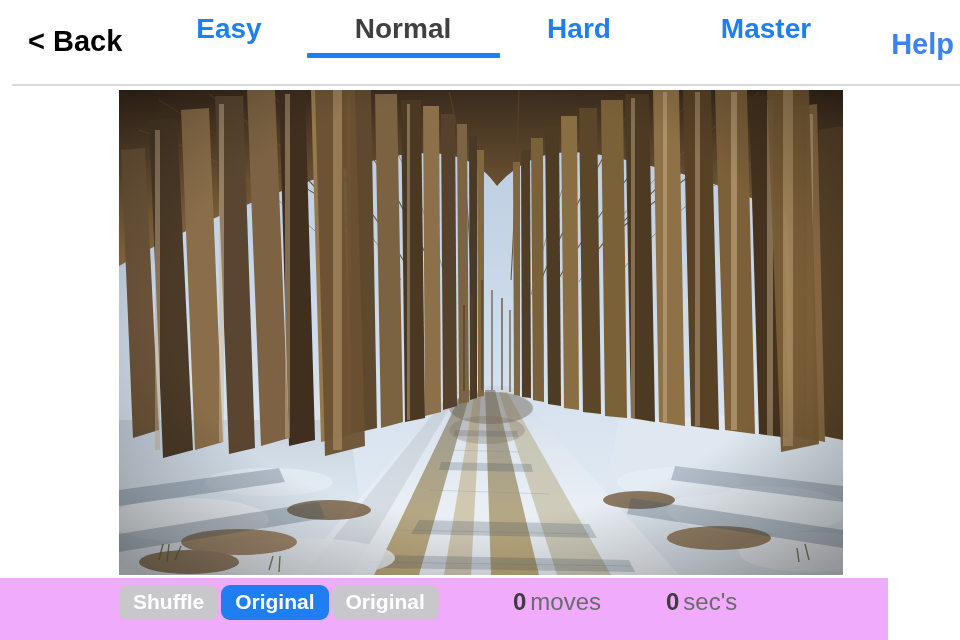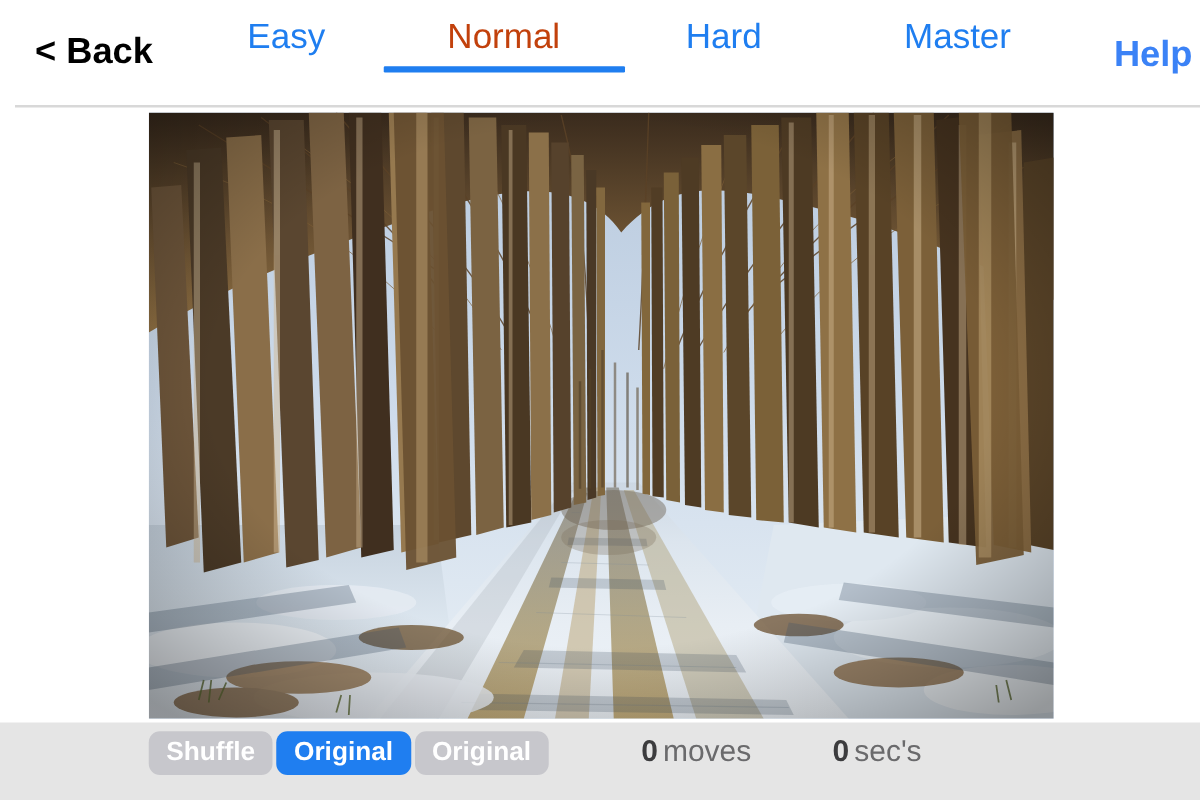--- a/index.html
+++ b/index.html
@@ -45,29 +45,29 @@
     font-size: 29px;
     font-weight: bold;
     color: #3b82f6;
     white-space: nowrap;
     cursor: pointer;
   }
   .tab {
     position: absolute;
     top: 13px;
     font-size: 28px;
-    font-weight: normal;
+    font-weight: bold;
     color: #1f7ef0;
     white-space: nowrap;
     text-align: center;
     cursor: pointer;
     transform: translateX(-50%);
   }
   .tab.selected {
-    color: #c2410c;
+    color: #404040;
   }
   .tab-underline {
     position: absolute;
     height: 5px;
     background: #1f7ef0;
     border-radius: 1px;
   }
 
   
   #puzzle-area {
@@ -85,23 +85,23 @@
     height: 485px;
     background: #9fb4cc;
   }
   #puzzle-image svg { display:block; }
 
   
   #bottom-bar {
     position: absolute;
     left: 0;
     top: 578px;
-    width: 960px;
+    width: 888px;
     height: 62px;
-    background: #e5e5e5;
+    background: #f0abfc;
   }
   .seg-group {
     position: absolute;
     left: 119px;
     top: 7px;
     display: flex;
     gap: 3px;
   }
   .seg-btn {
     font-size: 21px;

